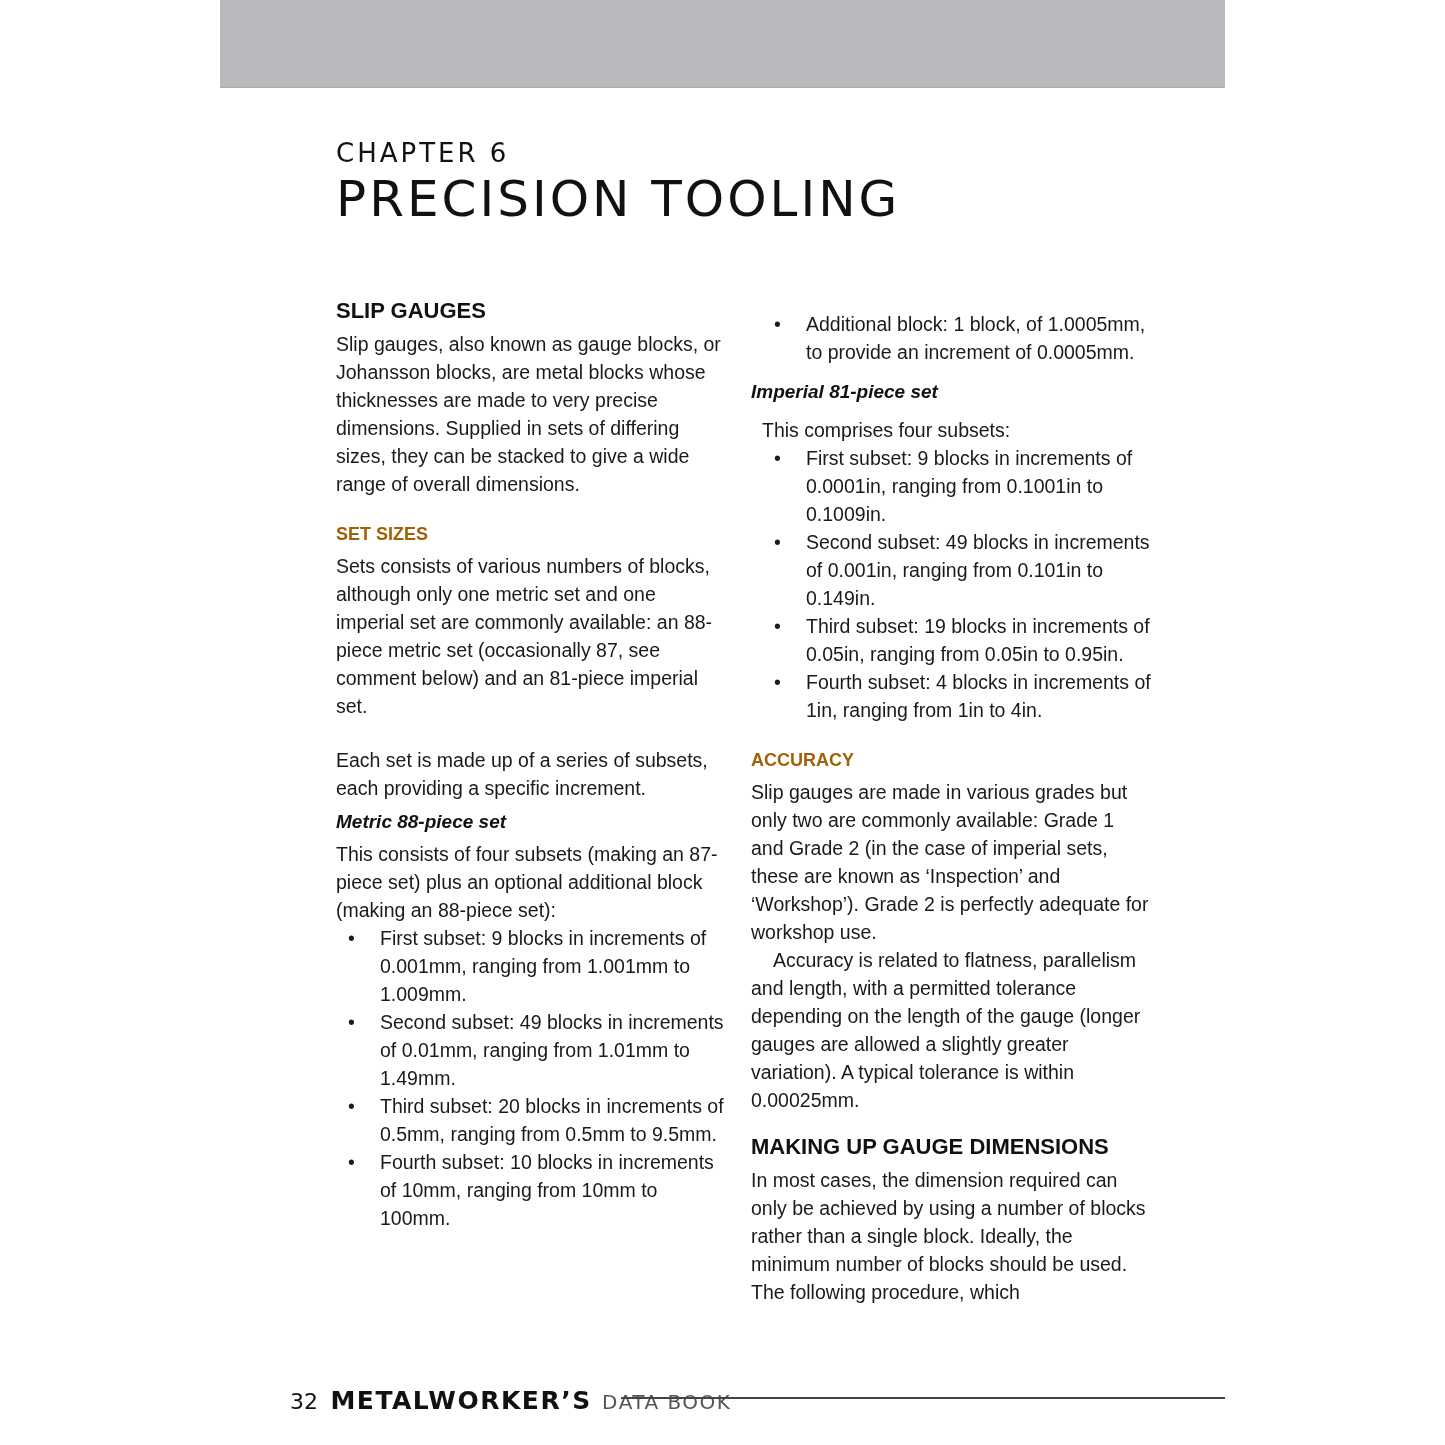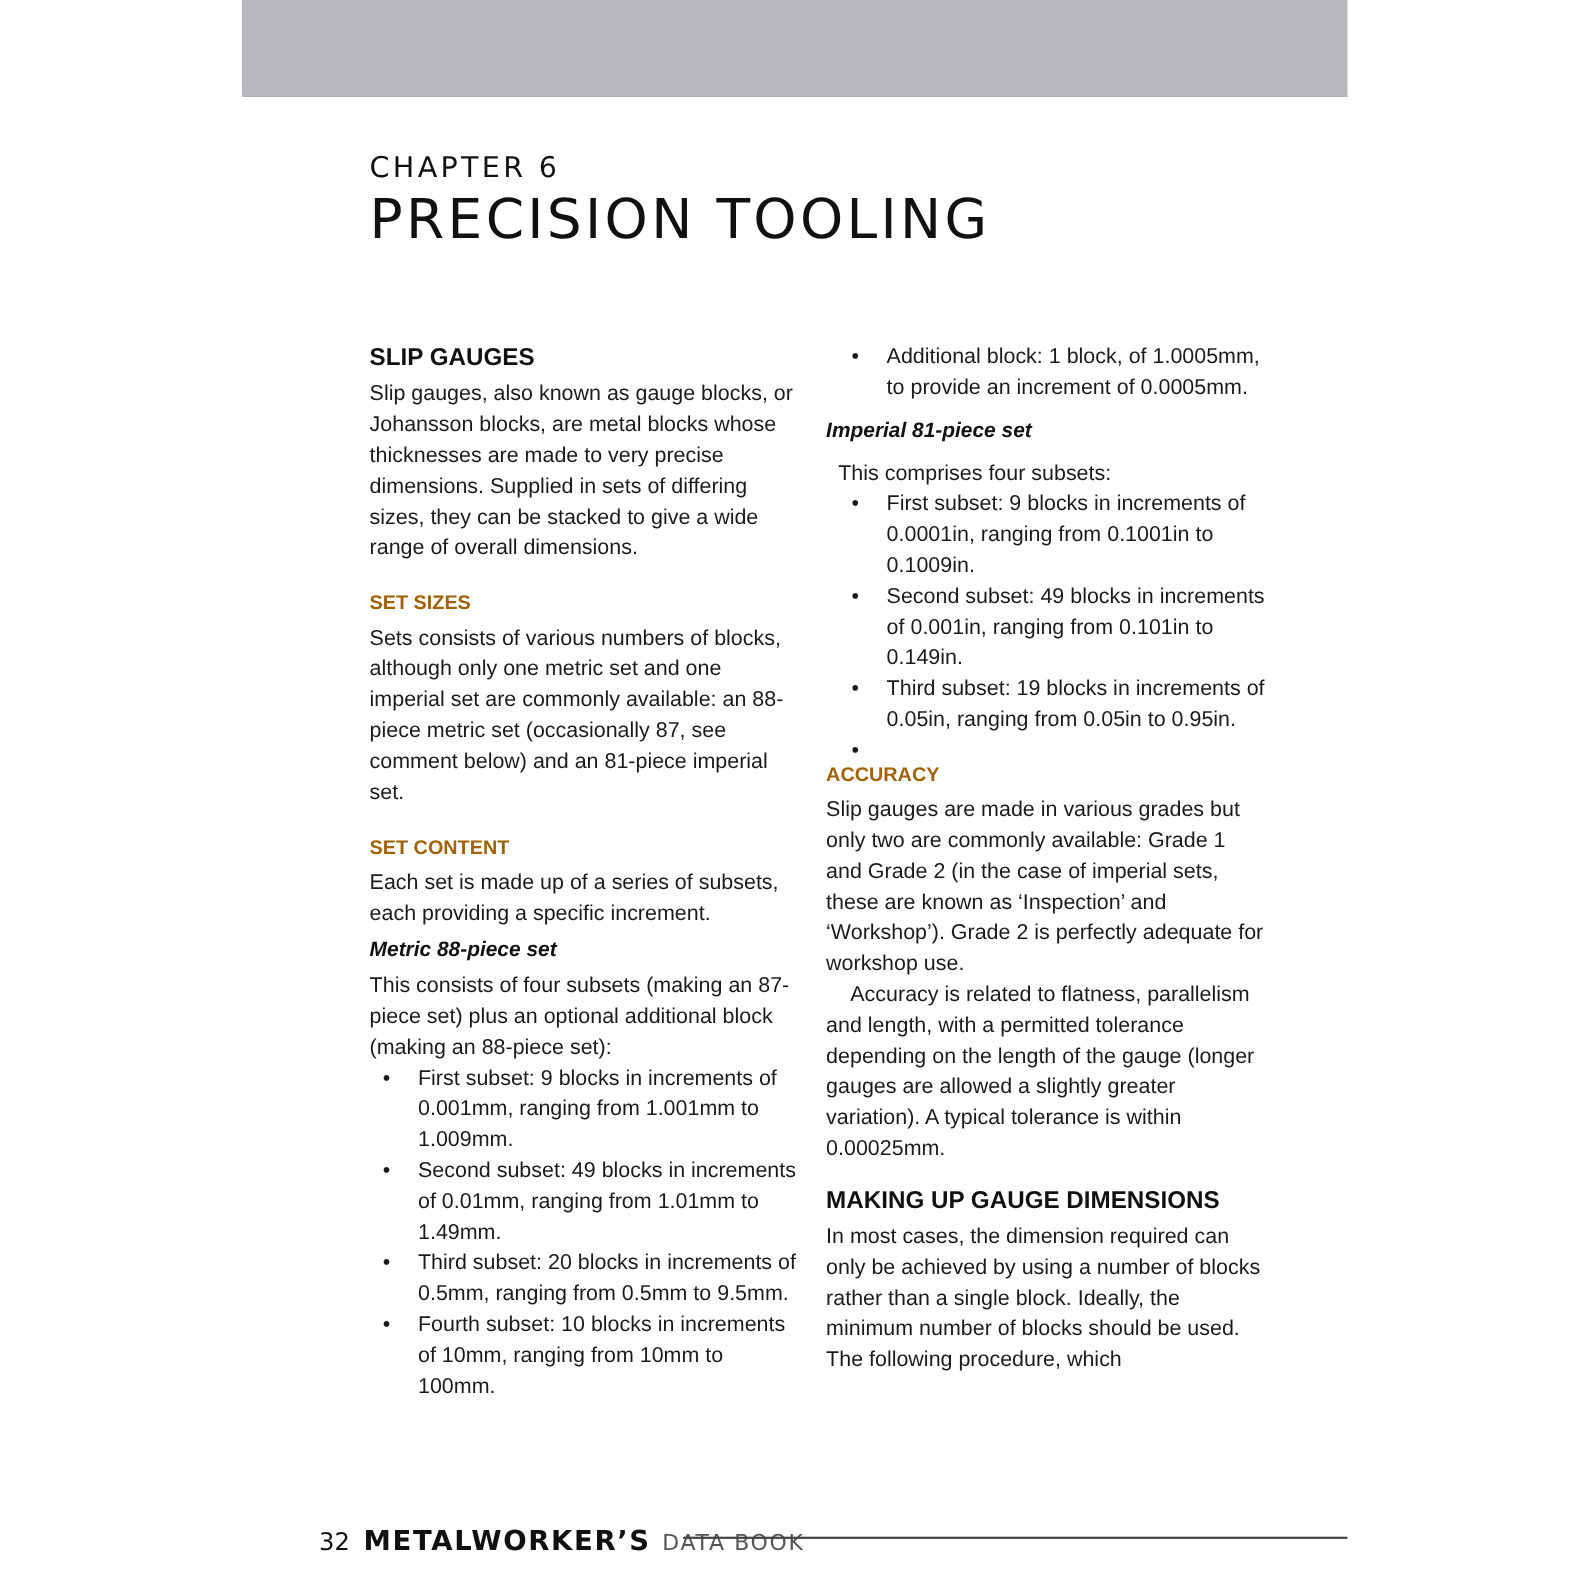--- a/index.html
+++ b/index.html
@@ -40,21 +40,21 @@
       top: 170px;
       font-family: "DejaVu Sans", sans-serif;
       font-size: 50px;
       letter-spacing: 3px;
       color: #111;
       font-weight: normal;
       white-space: nowrap;
     }
     .col {
       position: absolute;
-      top: 310px;
+      top: 296px;
       font-size: 19.5px;
       line-height: 28px;
       color: #1a1a1a;
     }
     .col-left { left: 336px; width: 390px; }
     .col-right { left: 751px; width: 400px; top: 310px; }
     .h2 {
       font-weight: bold;
       font-size: 22px;
       margin: 0;
@@ -146,21 +146,20 @@
 
 <div class="col col-left">
   <h2 class="h2">SLIP GAUGES</h2>
   <p style="margin-top:4px">Slip gauges, also known as gauge blocks, or Johansson blocks, are metal blocks whose thicknesses are made to very precise dimensions. Supplied in sets of differing sizes, they can be stacked to give a wide range of overall dimensions.</p>
   <div class="gap-m"></div>
 
   <h3 class="h3">SET SIZES</h3>
   <p style="margin-top:4px">Sets consists of various numbers of blocks, although only one metric set and one imperial set are commonly available: an 88-piece metric set (occasionally 87, see comment below) and an 81-piece imperial set.</p>
   <div class="gap-m"></div>
 
-  <h3 class="h3">SET CONTENT</h3>
   <p style="margin-top:4px">Each set is made up of a series of subsets, each providing a specific increment.</p>
   <div class="gap-s"></div>
 
   <h4 class="h4">Metric 88-piece set</h4>
   <p style="margin-top:4px">This consists of four subsets (making an 87-piece set) plus an optional additional block (making an 88-piece set):</p>
   <ul class="bullets">
     <li><span class="dot">•</span><span>First subset: 9 blocks in increments of 0.001mm, ranging from 1.001mm to 1.009mm.</span></li>
     <li><span class="dot">•</span><span>Second subset: 49 blocks in increments of 0.01mm, ranging from 1.01mm to 1.49mm.</span></li>
     <li><span class="dot">•</span><span>Third subset: 20 blocks in increments of 0.5mm, ranging from 0.5mm to 9.5mm.</span></li>
     <li><span class="dot">•</span><span>Fourth subset: 10 blocks in increments of 10mm, ranging from 10mm to 100mm.</span></li>
@@ -172,21 +171,21 @@
     <li><span class="dot">•</span><span>Additional block: 1 block, of 1.0005mm, to provide an increment of 0.0005mm.</span></li>
   </ul>
   <div style="height:12px"></div>
 
   <h4 class="h4">Imperial 81-piece set</h4>
   <p class="indent-block" style="margin-top:10px">This comprises four subsets:</p>
   <ul class="bullets">
     <li><span class="dot">•</span><span>First subset: 9 blocks in increments of 0.0001in, ranging from 0.1001in to 0.1009in.</span></li>
     <li><span class="dot">•</span><span>Second subset: 49 blocks in increments of 0.001in, ranging from 0.101in to 0.149in.</span></li>
     <li><span class="dot">•</span><span>Third subset: 19 blocks in increments of 0.05in, ranging from 0.05in to 0.95in.</span></li>
-    <li><span class="dot">•</span></li>
+    <li><span class="dot">•</span><span>Fourth subset: 4 blocks in increments of 1in, ranging from 1in to 4in.</span></li>
   </ul>
   <div class="gap-m"></div>
 
   <h3 class="h3">ACCURACY</h3>
   <p style="margin-top:4px">Slip gauges are made in various grades but only two are commonly available: Grade 1 and Grade 2 (in the case of imperial sets, these are known as ‘Inspection’ and ‘Workshop’). Grade 2 is perfectly adequate for workshop use.</p>
   <p class="indent-first">Accuracy is related to flatness, parallelism and length, with a permitted tolerance depending on the length of the gauge (longer gauges are allowed a slightly greater variation). A typical tolerance is within 0.00025mm.</p>
   <div class="gap-l"></div>
 
   <h2 class="h2">MAKING UP GAUGE DIMENSIONS</h2>
   <p style="margin-top:4px">In most cases, the dimension required can only be achieved by using a number of blocks rather than a single block. Ideally, the minimum number of blocks should be used. The following procedure, which</p>

